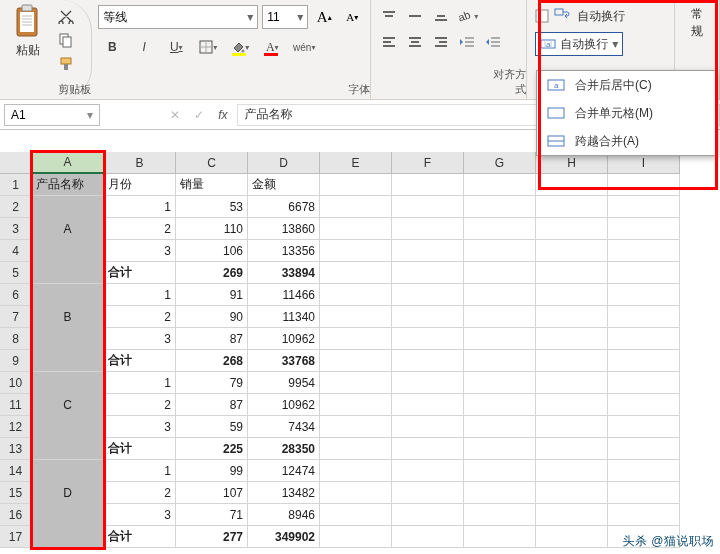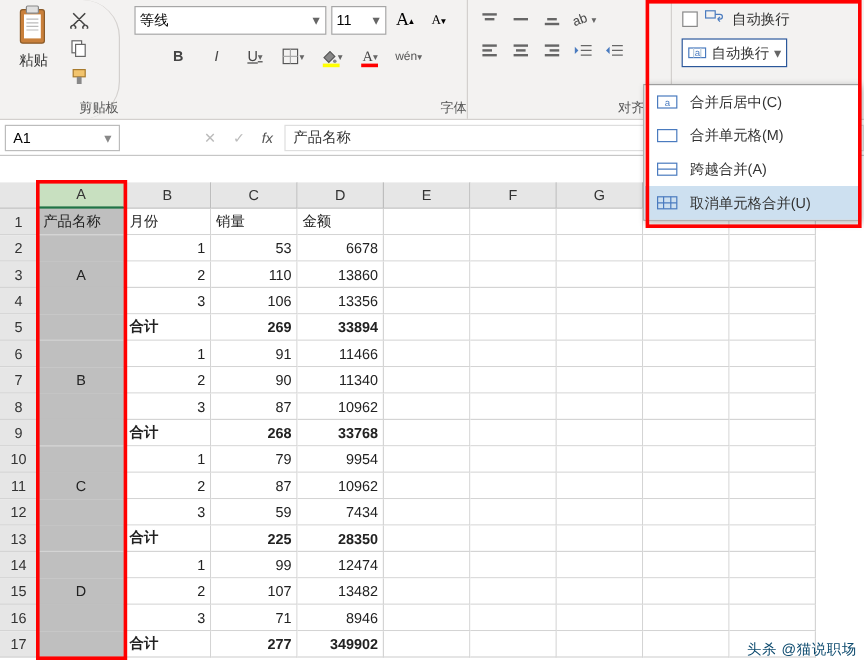--- a/index.html
+++ b/index.html
@@ -7,21 +7,21 @@
   
   .ribbon { height: 100px; background: #f3f2f1; border-bottom: 1px solid #d3d0ce; position: relative; display: flex; }
   .group { border-right: 1px solid #d3d0ce; height: 100%; position: relative; padding: 4px 6px 18px 6px; }
   .group-label { position: absolute; bottom: 2px; left: 0; right: 0; text-align: right; color: #555; font-size: 11px; }
   .group-clipboard { width: 100px; display: flex; border-radius: 31px; }
   .paste-main { display: flex; flex-direction: column; align-items: center; width: 44px; }
   .paste-caption { font-size: 12px; color: #333; margin-top: 2px; }
   .clip-side { display: flex; flex-direction: column; justify-content: space-around; height: 72px; margin-left: 6px; }
   .mini-icon-btn { width: 20px; height: 20px; display: flex; align-items: center; justify-content: center; }
   .group-font { width: 290px; }
-  .font-row { display: flex; align-items: center; height: 26px; gap: 4px; margin-bottom: 4px; justify-content: center; }
+  .font-row { display: flex; align-items: center; height: 26px; gap: 4px; margin-bottom: 4px; }
   .font-family-box { border:1px solid #a6a6a6; background:#fff; height:24px; width:160px; display:flex; align-items:center; padding:0 4px; }
   .font-size-box  { border:1px solid #a6a6a6; background:#fff; height:24px; width:46px; display:flex; align-items:center; padding:0 4px; }
   .grow-btn, .shrink-btn { width:24px; height:24px; display:flex; align-items:center; justify-content:center; font-family:'Times New Roman',serif; }
   .font-btn { width:28px; height:24px; display:flex; align-items:center; justify-content:center; color:#444; }
   .b { font-weight:bold; } .i { font-style:italic; } .u { text-decoration:underline; }
   .color-strip { height:3px; width:14px; position:absolute; bottom:3px; }
   .group-align { width:170px; }
   .align-row { display:flex; height:24px; gap:2px; margin-bottom:2px; align-items:center; }
   .align-btn { width:24px; height:24px; display:flex; flex-direction:column; align-items:center; justify-content:center; gap:2px; }
   .bar { width:12px; height:2px; background:#666; }
@@ -240,20 +240,23 @@
             <line x1="5" y1="3" x2="5" y2="11" stroke="#bcd"></line>
             <line x1="11" y1="3" x2="11" y2="11" stroke="#bcd"></line>
             <text x="6" y="10" font-size="8" fill="#4a7bbf">a</text>
           </svg>
         <span>自动换行</span>
         <span style="color:#666">▾</span>
       </div>
     </div>
   </div>
 
+  <div class="group group-general" style="border-left:1px solid #d3d0ce">
+    <div class="general-box">常规</div>
+  </div>
 
   <div class="merge-menu">
     <div class="merge-item">
       <svg width="18" height="14">
           <rect x="1" y="2" width="16" height="10" fill="none" stroke="#4a7bbf"></rect>
           <text x="7" y="10" font-size="8" fill="#4a7bbf">a</text>
         </svg>
       <span>合并后居中(C)</span>
     </div>
     <div class="merge-item">
@@ -261,29 +264,20 @@
           <rect x="1" y="2" width="16" height="10" fill="none" stroke="#4a7bbf"></rect>
         </svg>
       <span>合并单元格(M)</span>
     </div>
     <div class="merge-item">
       <svg width="18" height="14">
           <rect x="1" y="2" width="16" height="10" fill="none" stroke="#4a7bbf"></rect>
           <line x1="1" y1="7" x2="17" y2="7" stroke="#4a7bbf"></line>
         </svg>
       <span>跨越合并(A)</span>
-    </div>
-    <div class="merge-item hl">
-      <svg width="18" height="14">
-          <rect x="1" y="2" width="16" height="10" fill="none" stroke="#4a7bbf"></rect>
-          <line x1="6" y1="2" x2="6" y2="12" stroke="#4a7bbf"></line>
-          <line x1="12" y1="2" x2="12" y2="12" stroke="#4a7bbf"></line>
-          <line x1="1" y1="7" x2="17" y2="7" stroke="#4a7bbf"></line>
-        </svg>
-      <span>取消单元格合并(U)</span>
     </div>
   </div>
   <div class="merge-box-outline"></div>
 </div>
 
 <div class="formula-bar">
   <div class="name-box">
     <span>A1</span>
     <span style="margin-left:auto;color:#888">▾</span>
   </div>

